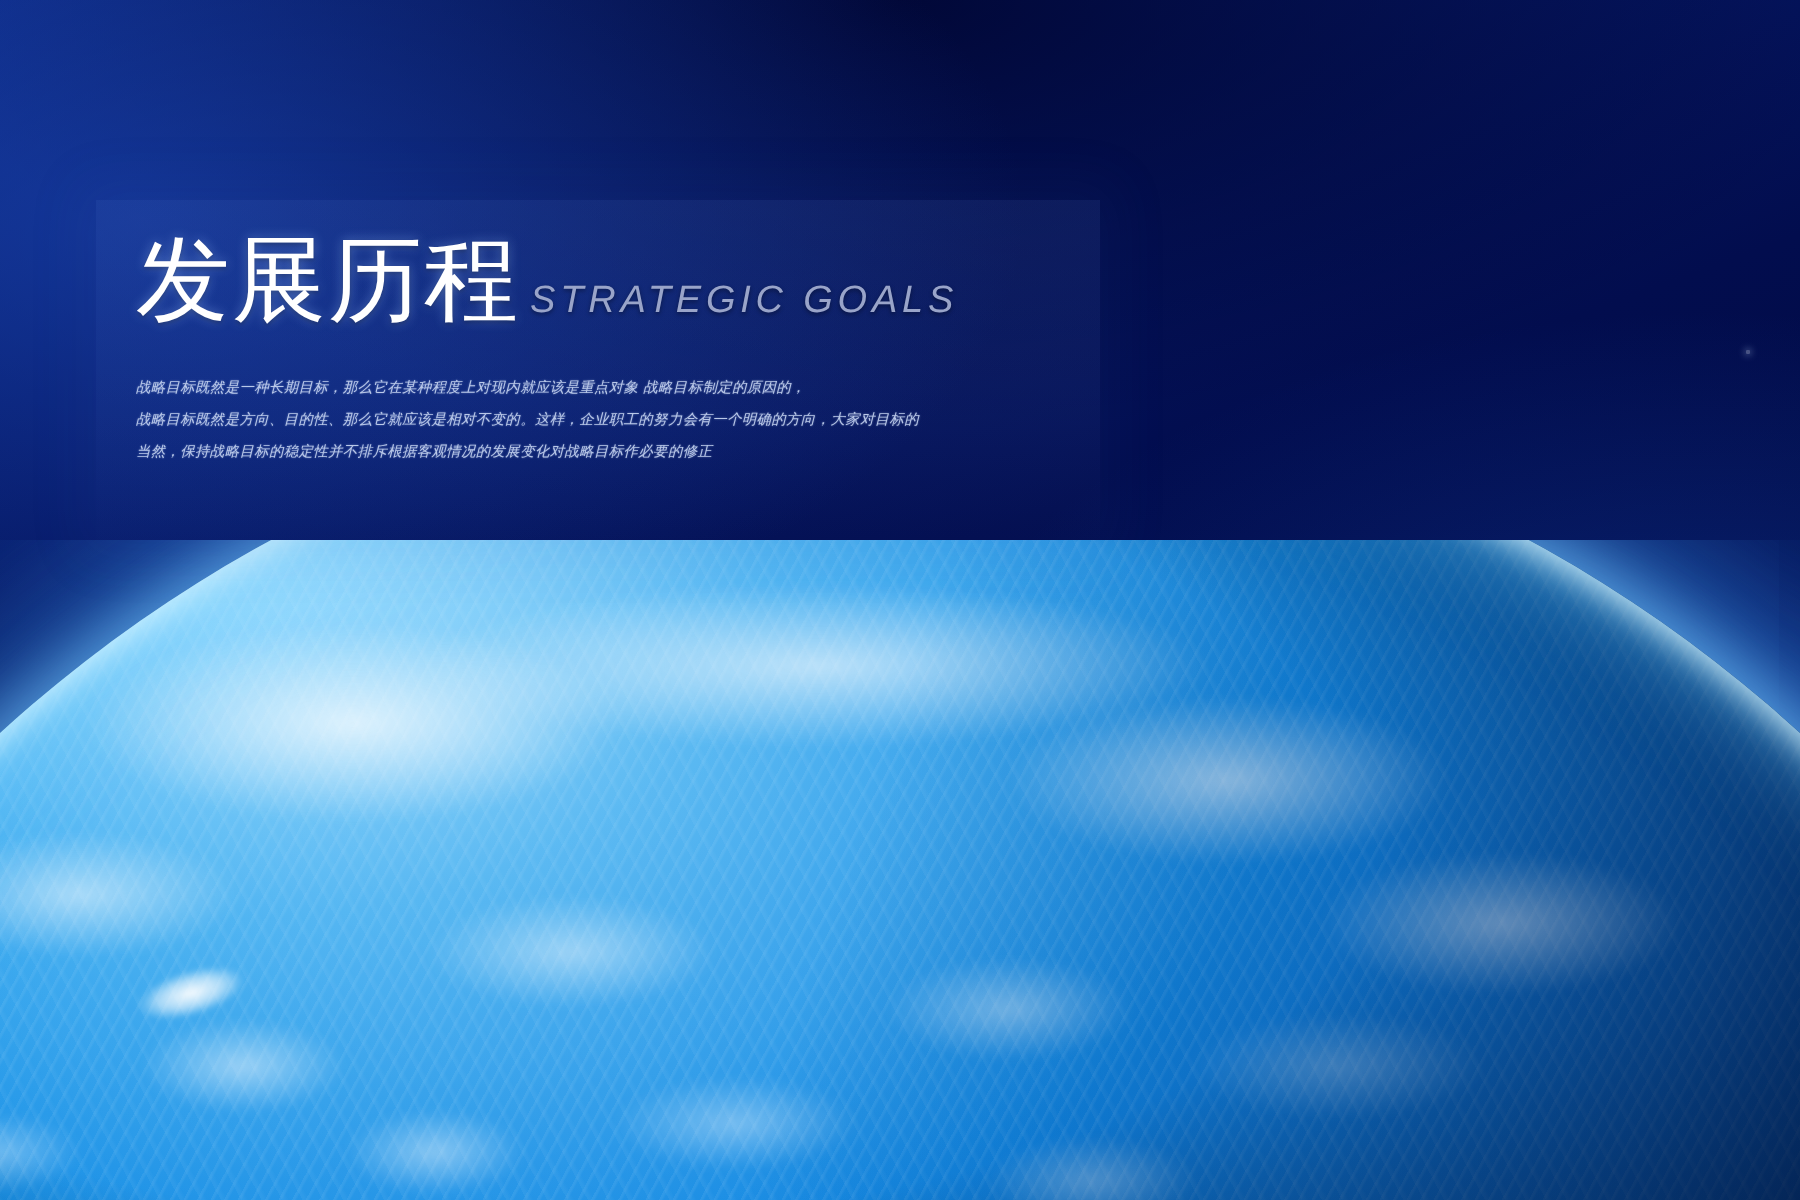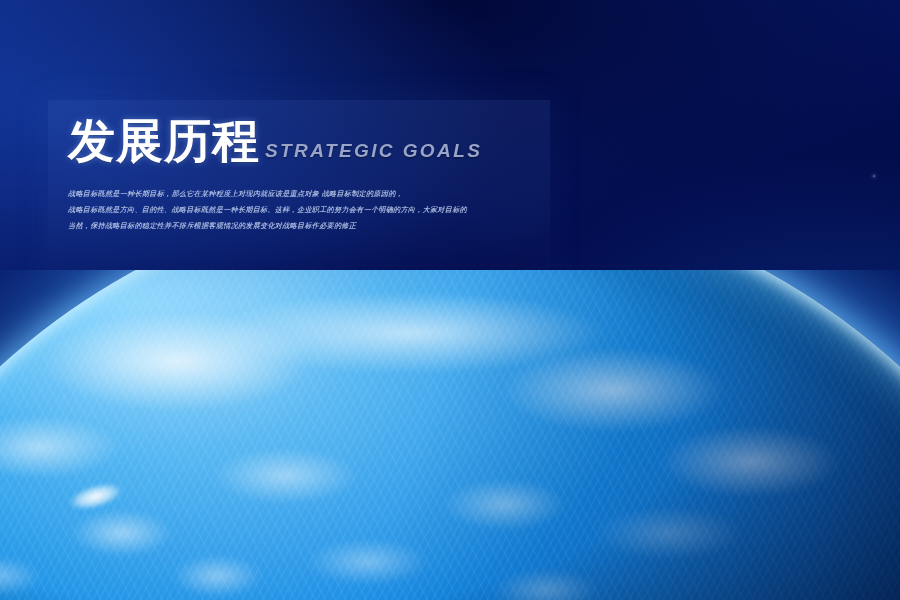--- a/index.html
+++ b/index.html
@@ -122,31 +122,31 @@
     background:linear-gradient(180deg, rgba(70,105,195,.16) 0%, rgba(58,92,180,.13) 55%, rgba(40,70,160,.05) 100%);
     box-shadow:0 0 26px 10px rgba(50,86,175,.07);
   }
 
   .title-row{
     position:absolute;left:68px;top:118px;
     display:flex;align-items:flex-end;white-space:nowrap;
   }
   .title-cn{
     font-family:"Liberation Serif","DejaVu Serif",serif;
-    font-weight:bold;
+    font-weight:normal;
     font-size:47px;
     line-height:1;
     color:#ffffff;
     letter-spacing:1px;
     text-shadow:0 0 6px rgba(150,190,255,.45), 0 1px 2px rgba(0,0,0,.35);
   }
   .title-en{
     font-family:"Liberation Sans",sans-serif;
     font-style:italic;
-    font-weight:bold;
+    font-weight:normal;
     font-size:19px;
     letter-spacing:2.4px;
     color:#99a4c9;
     margin-left:5px;
     margin-bottom:3px;
     text-shadow:0 1px 2px rgba(0,0,0,.4);
   }
 
   .body-copy{
     position:absolute;left:68px;top:188px;width:455px;
@@ -199,17 +199,17 @@
 
   <div class="panel"></div>
 
   <div class="title-row">
     <span class="title-cn">发展历程</span>
     <span class="title-en">STRATEGIC GOALS</span>
   </div>
 
   <div class="body-copy">
     <p>战略目标既然是一种长期目标，那么它在某种程度上对现内就应该是重点对象  战略目标制定的原因的，</p>
-    <p>战略目标既然是方向、目的性、战略目标既然是一种长期目标。这样，企业职工的努力会有一个明确的方向，大家对目标的</p>
+    <p>战略目标既然是方向、目的性、那么它就应该是相对不变的。这样，企业职工的努力会有一个明确的方向，大家对目标的</p>
     <p>当然，保持战略目标的稳定性并不排斥根据客观情况的发展变化对战略目标作必要的修正</p>
   </div>
 
 </div>
 
 </body></html>

